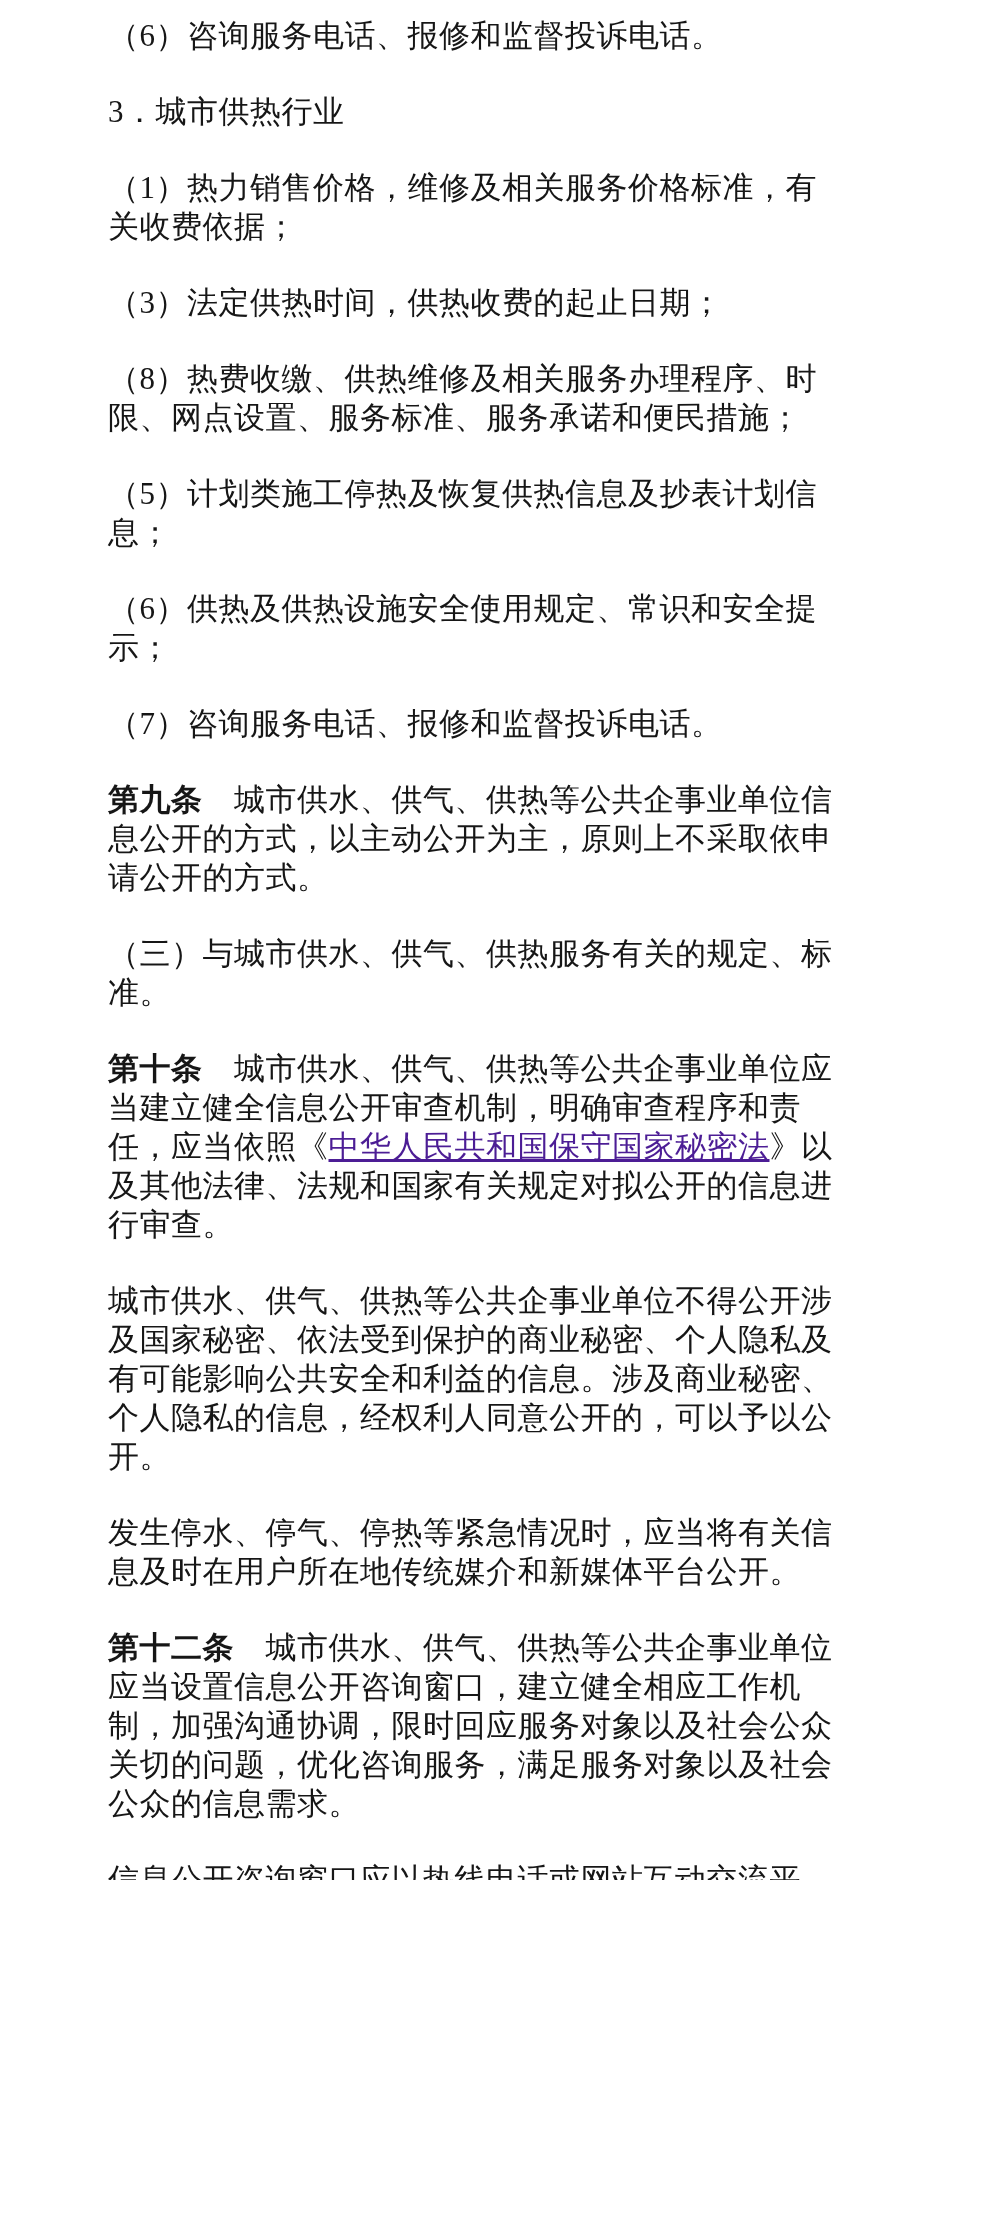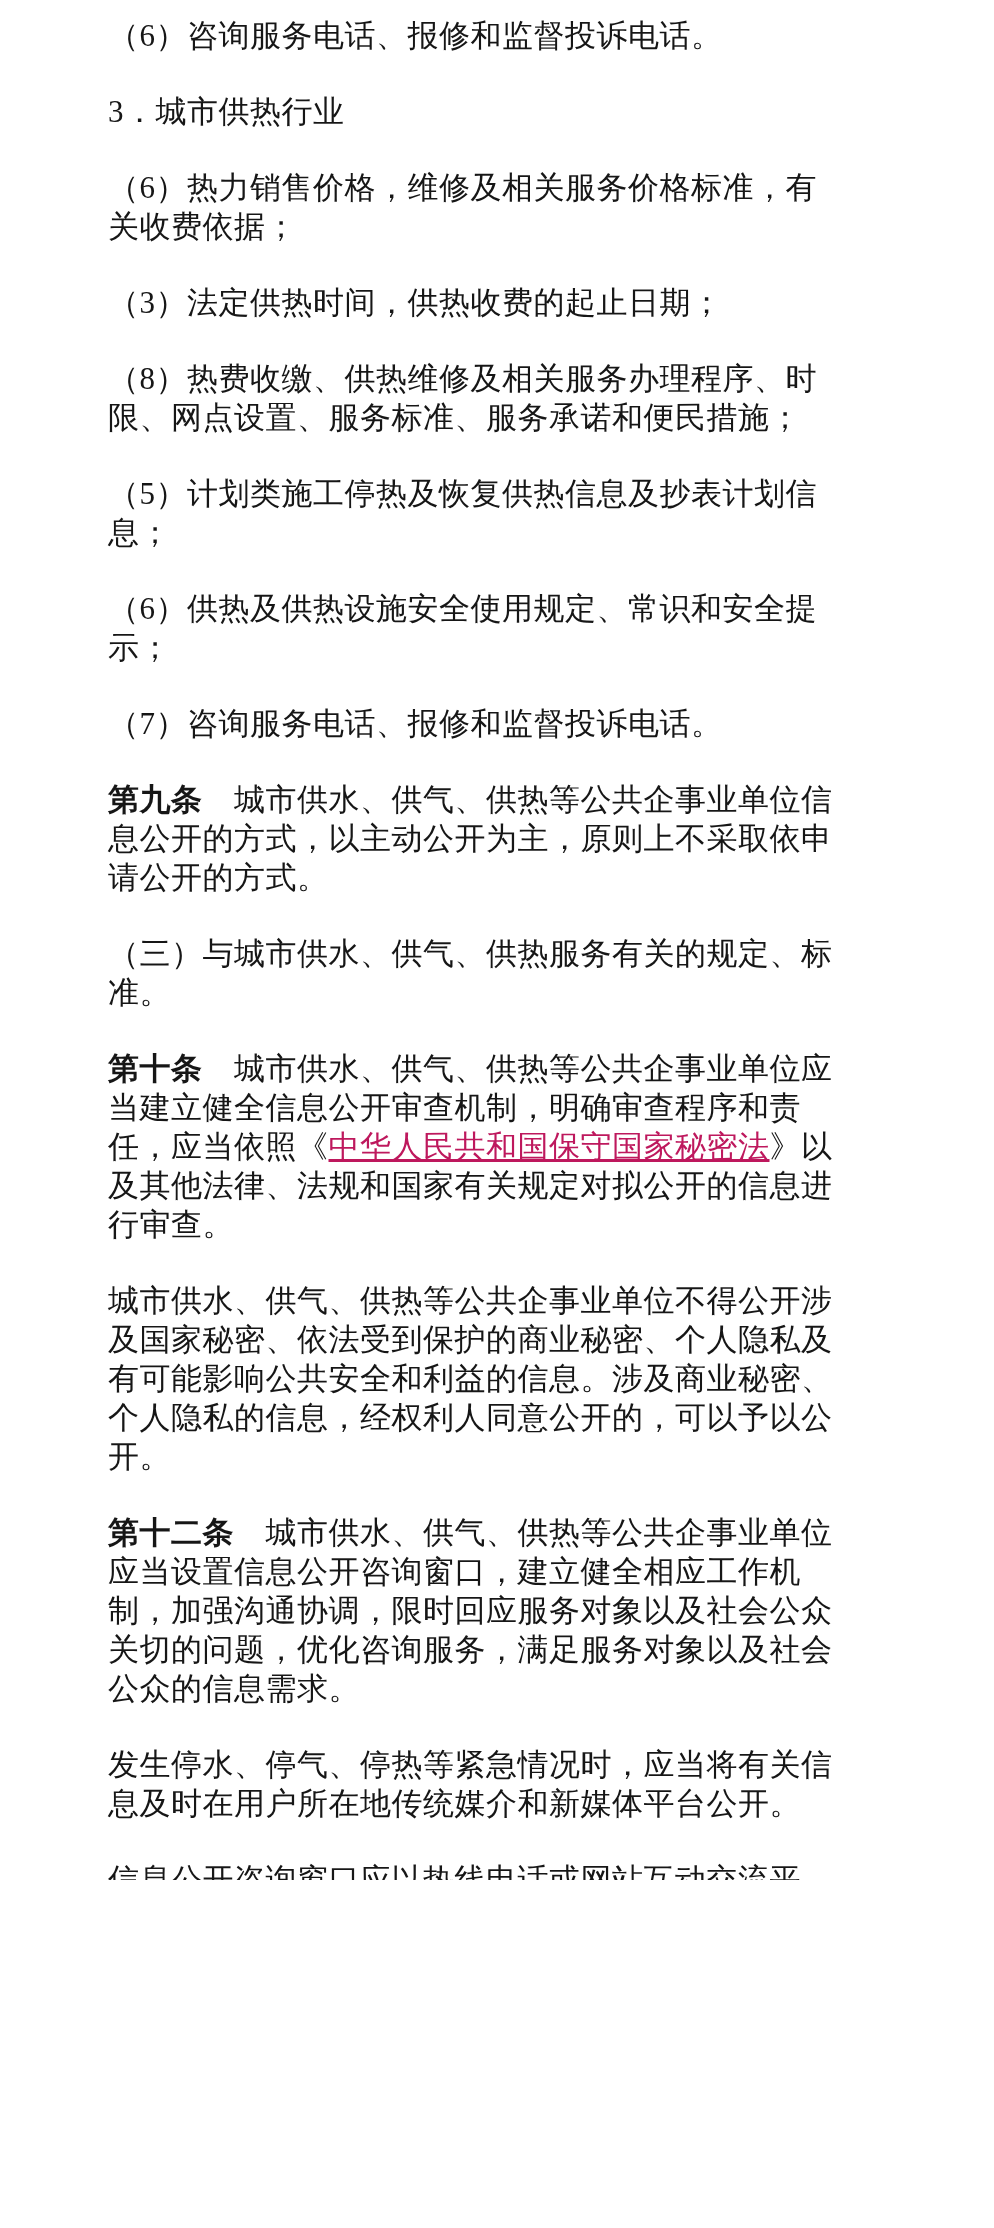--- a/index.html
+++ b/index.html
@@ -33,50 +33,50 @@
     cursor:pointer;
   }
 </style>
 </head>
 <body>
 
 <div class="page">
   <div class="doc">
     <p><span>（6）咨询服务电话、报修和监督投诉电话。</span></p>
     <p><span>3．城市供热行业</span></p>
-    <p><span>（6）热力销售价格，维修及相关服务价格标准，有
+    <p><span>（1）热力销售价格，维修及相关服务价格标准，有
 关收费依据；</span></p>
     <p><span>（3）法定供热时间，供热收费的起止日期；</span></p>
     <p><span>（8）热费收缴、供热维修及相关服务办理程序、时
 限、网点设置、服务标准、服务承诺和便民措施；</span></p>
     <p><span>（5）计划类施工停热及恢复供热信息及抄表计划信
 息；</span></p>
     <p><span>（6）供热及供热设施安全使用规定、常识和安全提
 示；</span></p>
     <p><span>（7）咨询服务电话、报修和监督投诉电话。</span></p>
     <p><span class="term">第九条</span><span>　城市供水、供气、供热等公共企事业单位信
 息公开的方式，以主动公开为主，原则上不采取依申
 请公开的方式。</span></p>
     <p><span>（三）与城市供水、供气、供热服务有关的规定、标
 准。</span></p>
     <p><span class="term">第十条</span><span>　城市供水、供气、供热等公共企事业单位应
 当建立健全信息公开审查机制，明确审查程序和责
-任，应当依照《</span><a class="law-link" href="#" style="color: #be185d;">中华人民共和国保守国家秘密法</a><span>》以
+任，应当依照《</span><a class="law-link" href="#" style="color: #4c1d95;">中华人民共和国保守国家秘密法</a><span>》以
 及其他法律、法规和国家有关规定对拟公开的信息进
 行审查。</span></p>
     <p><span>城市供水、供气、供热等公共企事业单位不得公开涉
 及国家秘密、依法受到保护的商业秘密、个人隐私及
 有可能影响公共安全和利益的信息。涉及商业秘密、
 个人隐私的信息，经权利人同意公开的，可以予以公
 开。</span></p>
+    <p><span>发生停水、停气、停热等紧急情况时，应当将有关信
+息及时在用户所在地传统媒介和新媒体平台公开。</span></p>
     <p><span class="term">第十二条</span><span>　城市供水、供气、供热等公共企事业单位
 应当设置信息公开咨询窗口，建立健全相应工作机
 制，加强沟通协调，限时回应服务对象以及社会公众
 关切的问题，优化咨询服务，满足服务对象以及社会
 公众的信息需求。</span></p>
-    <p><span>发生停水、停气、停热等紧急情况时，应当将有关信
-息及时在用户所在地传统媒介和新媒体平台公开。</span></p>
     <p><span>信息公开咨询窗口应以热线电话或网站互动交流平
 台、现场咨询等为主，注重与公共企事业单位客户服
 务热线、移动客户端等融合。</span></p>
 
   </div>
 </div>
 
 </body></html>

